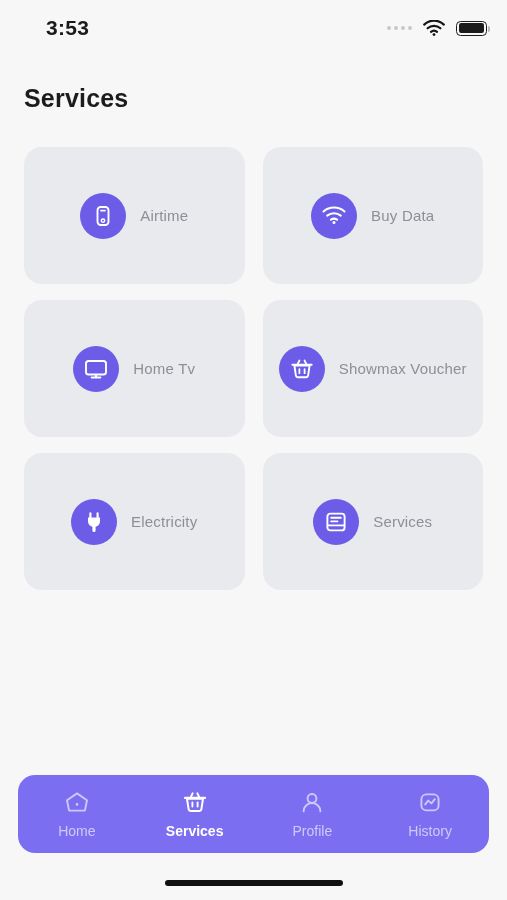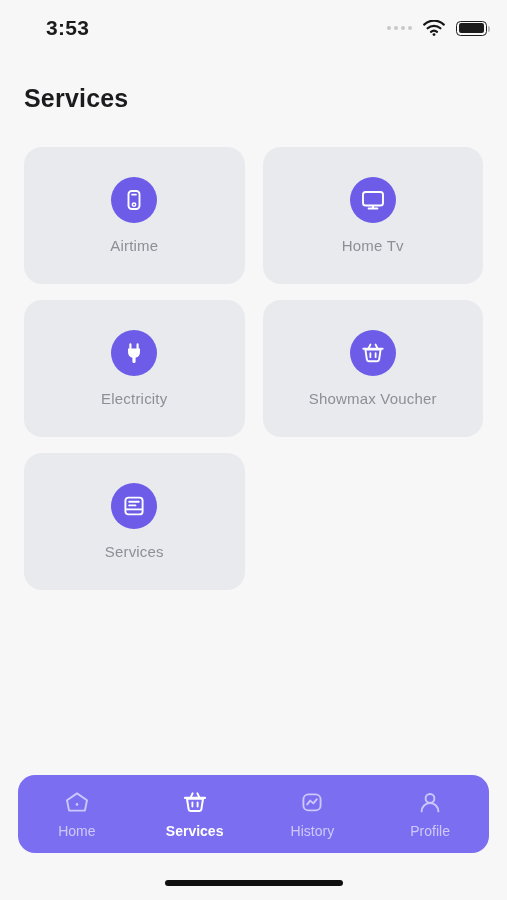--- a/index.html
+++ b/index.html
@@ -60,21 +60,21 @@
     padding:0 24px;
     display:grid;
     grid-template-columns:1fr 1fr;
     column-gap:18px;
     row-gap:16px;
   }
   .service-card {
     background:#e9eaee;
     border-radius:18px;
     height:137px;
-    display:flex; flex-direction:column;
+    display:flex; flex-direction:row;
     align-items:center; justify-content:center;
     gap:14px;
     cursor:pointer;
   }
   .icon-circle {
     width:46px; height:46px; border-radius:50%;
     background:#6c5ce7;
     display:flex; align-items:center; justify-content:center;
   }
   .service-label {
@@ -143,57 +143,68 @@
       <div class="icon-circle">
         <svg width="24" height="24" viewBox="0 0 24 24">
           <rect x="6.5" y="3" width="11" height="18" rx="3.2" fill="none" stroke="#ffffff" stroke-width="1.9"></rect>
           <line x1="10" y1="6.6" x2="14" y2="6.6" stroke="#ffffff" stroke-width="1.7" stroke-linecap="round"></line>
           <circle cx="12" cy="16.6" r="1.7" fill="none" stroke="#ffffff" stroke-width="1.5"></circle>
         </svg>
       </div>
       <div class="service-label">Airtime</div>
     </div>
 
+    <div class="service-card">
+      <div class="icon-circle">
+        <svg width="26" height="24" viewBox="0 0 26 24">
+          <path d="M2.5 7.5 A16 16 0 0 1 23.5 7.5" fill="none" stroke="#ffffff" stroke-width="2.1" stroke-linecap="round"></path>
+          <path d="M6.2 11.6 A11 11 0 0 1 19.8 11.6" fill="none" stroke="#ffffff" stroke-width="2.1" stroke-linecap="round"></path>
+          <path d="M9.9 15.6 A6 6 0 0 1 16.1 15.6" fill="none" stroke="#ffffff" stroke-width="2.1" stroke-linecap="round"></path>
+          <circle cx="13" cy="18.6" r="1.5" fill="#ffffff"></circle>
+        </svg>
+      </div>
+      <div class="service-label">Buy Data</div>
+    </div>
 
     <div class="service-card">
       <div class="icon-circle">
         <svg width="26" height="24" viewBox="0 0 26 24">
           <rect x="3" y="4" width="20" height="13.5" rx="2.6" fill="none" stroke="#ffffff" stroke-width="1.9"></rect>
           <line x1="13" y1="17.5" x2="13" y2="20.3" stroke="#ffffff" stroke-width="1.9"></line>
           <line x1="8.6" y1="20.5" x2="17.4" y2="20.5" stroke="#ffffff" stroke-width="1.9" stroke-linecap="round"></line>
         </svg>
       </div>
       <div class="service-label">Home Tv</div>
-    </div>
-
-    <div class="service-card">
-      <div class="icon-circle">
-        <svg width="24" height="24" viewBox="0 0 24 24">
-          <path d="M8.4 3.4 v4.1 M15.6 3.4 v4.1" stroke="#ffffff" stroke-width="2.2" stroke-linecap="round"></path>
-          <path d="M6 7.6 h12 v3.4 a6 6 0 0 1 -4.4 5.8 v3.6 a1.6 1.6 0 0 1 -3.2 0 v-3.6 A6 6 0 0 1 6 11 z" fill="#ffffff"></path>
-        </svg>
-      </div>
-      <div class="service-label">Electricity</div>
     </div>
 
     <div class="service-card">
       <div class="icon-circle">
         <svg width="26" height="24" viewBox="0 0 26 24">
           <path d="M8.4 7.6 L10.4 3.6 M17.6 7.6 L15.6 3.6" fill="none" stroke="#ffffff" stroke-width="1.9" stroke-linecap="round"></path>
           <line x1="3.4" y1="7.8" x2="22.6" y2="7.8" stroke="#ffffff" stroke-width="2.1" stroke-linecap="round"></line>
           <path d="M5.4 8.6 h15.2 l-1.5 10.1 a1.9 1.9 0 0 1 -1.9 1.6 H8.8 a1.9 1.9 0 0 1 -1.9 -1.6 z" fill="none" stroke="#ffffff" stroke-width="1.9" stroke-linejoin="round"></path>
           <path d="M10.4 12.2 v4 M15.6 12.2 v4" stroke="#ffffff" stroke-width="1.8" stroke-linecap="round"></path>
         </svg>
       </div>
       <div class="service-label">Showmax Voucher</div>
     </div>
 
     <div class="service-card">
       <div class="icon-circle">
         <svg width="24" height="24" viewBox="0 0 24 24">
+          <path d="M8.4 3.4 v4.1 M15.6 3.4 v4.1" stroke="#ffffff" stroke-width="2.2" stroke-linecap="round"></path>
+          <path d="M6 7.6 h12 v3.4 a6 6 0 0 1 -4.4 5.8 v3.6 a1.6 1.6 0 0 1 -3.2 0 v-3.6 A6 6 0 0 1 6 11 z" fill="#ffffff"></path>
+        </svg>
+      </div>
+      <div class="service-label">Electricity</div>
+    </div>
+
+    <div class="service-card">
+      <div class="icon-circle">
+        <svg width="24" height="24" viewBox="0 0 24 24">
           <rect x="3.4" y="3.6" width="17.2" height="16.8" rx="3" fill="none" stroke="#ffffff" stroke-width="1.9"></rect>
           <line x1="3.4" y1="15.4" x2="20.6" y2="15.4" stroke="#ffffff" stroke-width="1.8"></line>
           <line x1="7.2" y1="7.8" x2="16.8" y2="7.8" stroke="#ffffff" stroke-width="1.9" stroke-linecap="round"></line>
           <line x1="7.2" y1="11.4" x2="13.4" y2="11.4" stroke="#ffffff" stroke-width="1.9" stroke-linecap="round"></line>
         </svg>
       </div>
       <div class="service-label">Services</div>
     </div>
 
   </div>
@@ -213,30 +224,30 @@
         <path d="M9.6 7.6 L11.6 3.4 M18.4 7.6 L16.4 3.4" fill="none" stroke="#ffffff" stroke-width="2" stroke-linecap="round"></path>
         <line x1="4" y1="7.9" x2="24" y2="7.9" stroke="#ffffff" stroke-width="2.2" stroke-linecap="round"></line>
         <path d="M6 8.8 h16 l-1.6 10.4 a2 2 0 0 1 -2 1.7 H9.6 a2 2 0 0 1 -2 -1.7 z" fill="none" stroke="#ffffff" stroke-width="2" stroke-linejoin="round"></path>
         <path d="M11.4 12.4 v4.2 M16.6 12.4 v4.2" stroke="#ffffff" stroke-width="1.9" stroke-linecap="round"></path>
       </svg>
       <div class="nav-label">Services</div>
     </div>
 
     <div class="nav-item">
       <svg width="28" height="26" viewBox="0 0 28 26">
+        <circle cx="14" cy="8.4" r="4.4" fill="none" stroke="#ffffff" stroke-width="1.9"></circle>
+        <path d="M5.6 21.4 a8.4 8.4 0 0 1 16.8 0" fill="none" stroke="#ffffff" stroke-width="1.9" stroke-linecap="round"></path>
+      </svg>
+      <div class="nav-label">Profile</div>
+    </div>
+
+    <div class="nav-item">
+      <svg width="28" height="26" viewBox="0 0 28 26">
         <rect x="5.4" y="4.4" width="17.2" height="16" rx="5" fill="none" stroke="#ffffff" stroke-width="1.9"></rect>
         <path d="M9.2 14.4 L12.2 10.6 L15.4 13.4 L18.8 9.2" fill="none" stroke="#ffffff" stroke-width="1.9" stroke-linecap="round" stroke-linejoin="round"></path>
       </svg>
       <div class="nav-label">History</div>
     </div>
 
-    <div class="nav-item">
-      <svg width="28" height="26" viewBox="0 0 28 26">
-        <circle cx="14" cy="8.4" r="4.4" fill="none" stroke="#ffffff" stroke-width="1.9"></circle>
-        <path d="M5.6 21.4 a8.4 8.4 0 0 1 16.8 0" fill="none" stroke="#ffffff" stroke-width="1.9" stroke-linecap="round"></path>
-      </svg>
-      <div class="nav-label">Profile</div>
-    </div>
-
   </div>
 
   <div class="home-indicator"></div>
 </div>
 
 </body></html>

